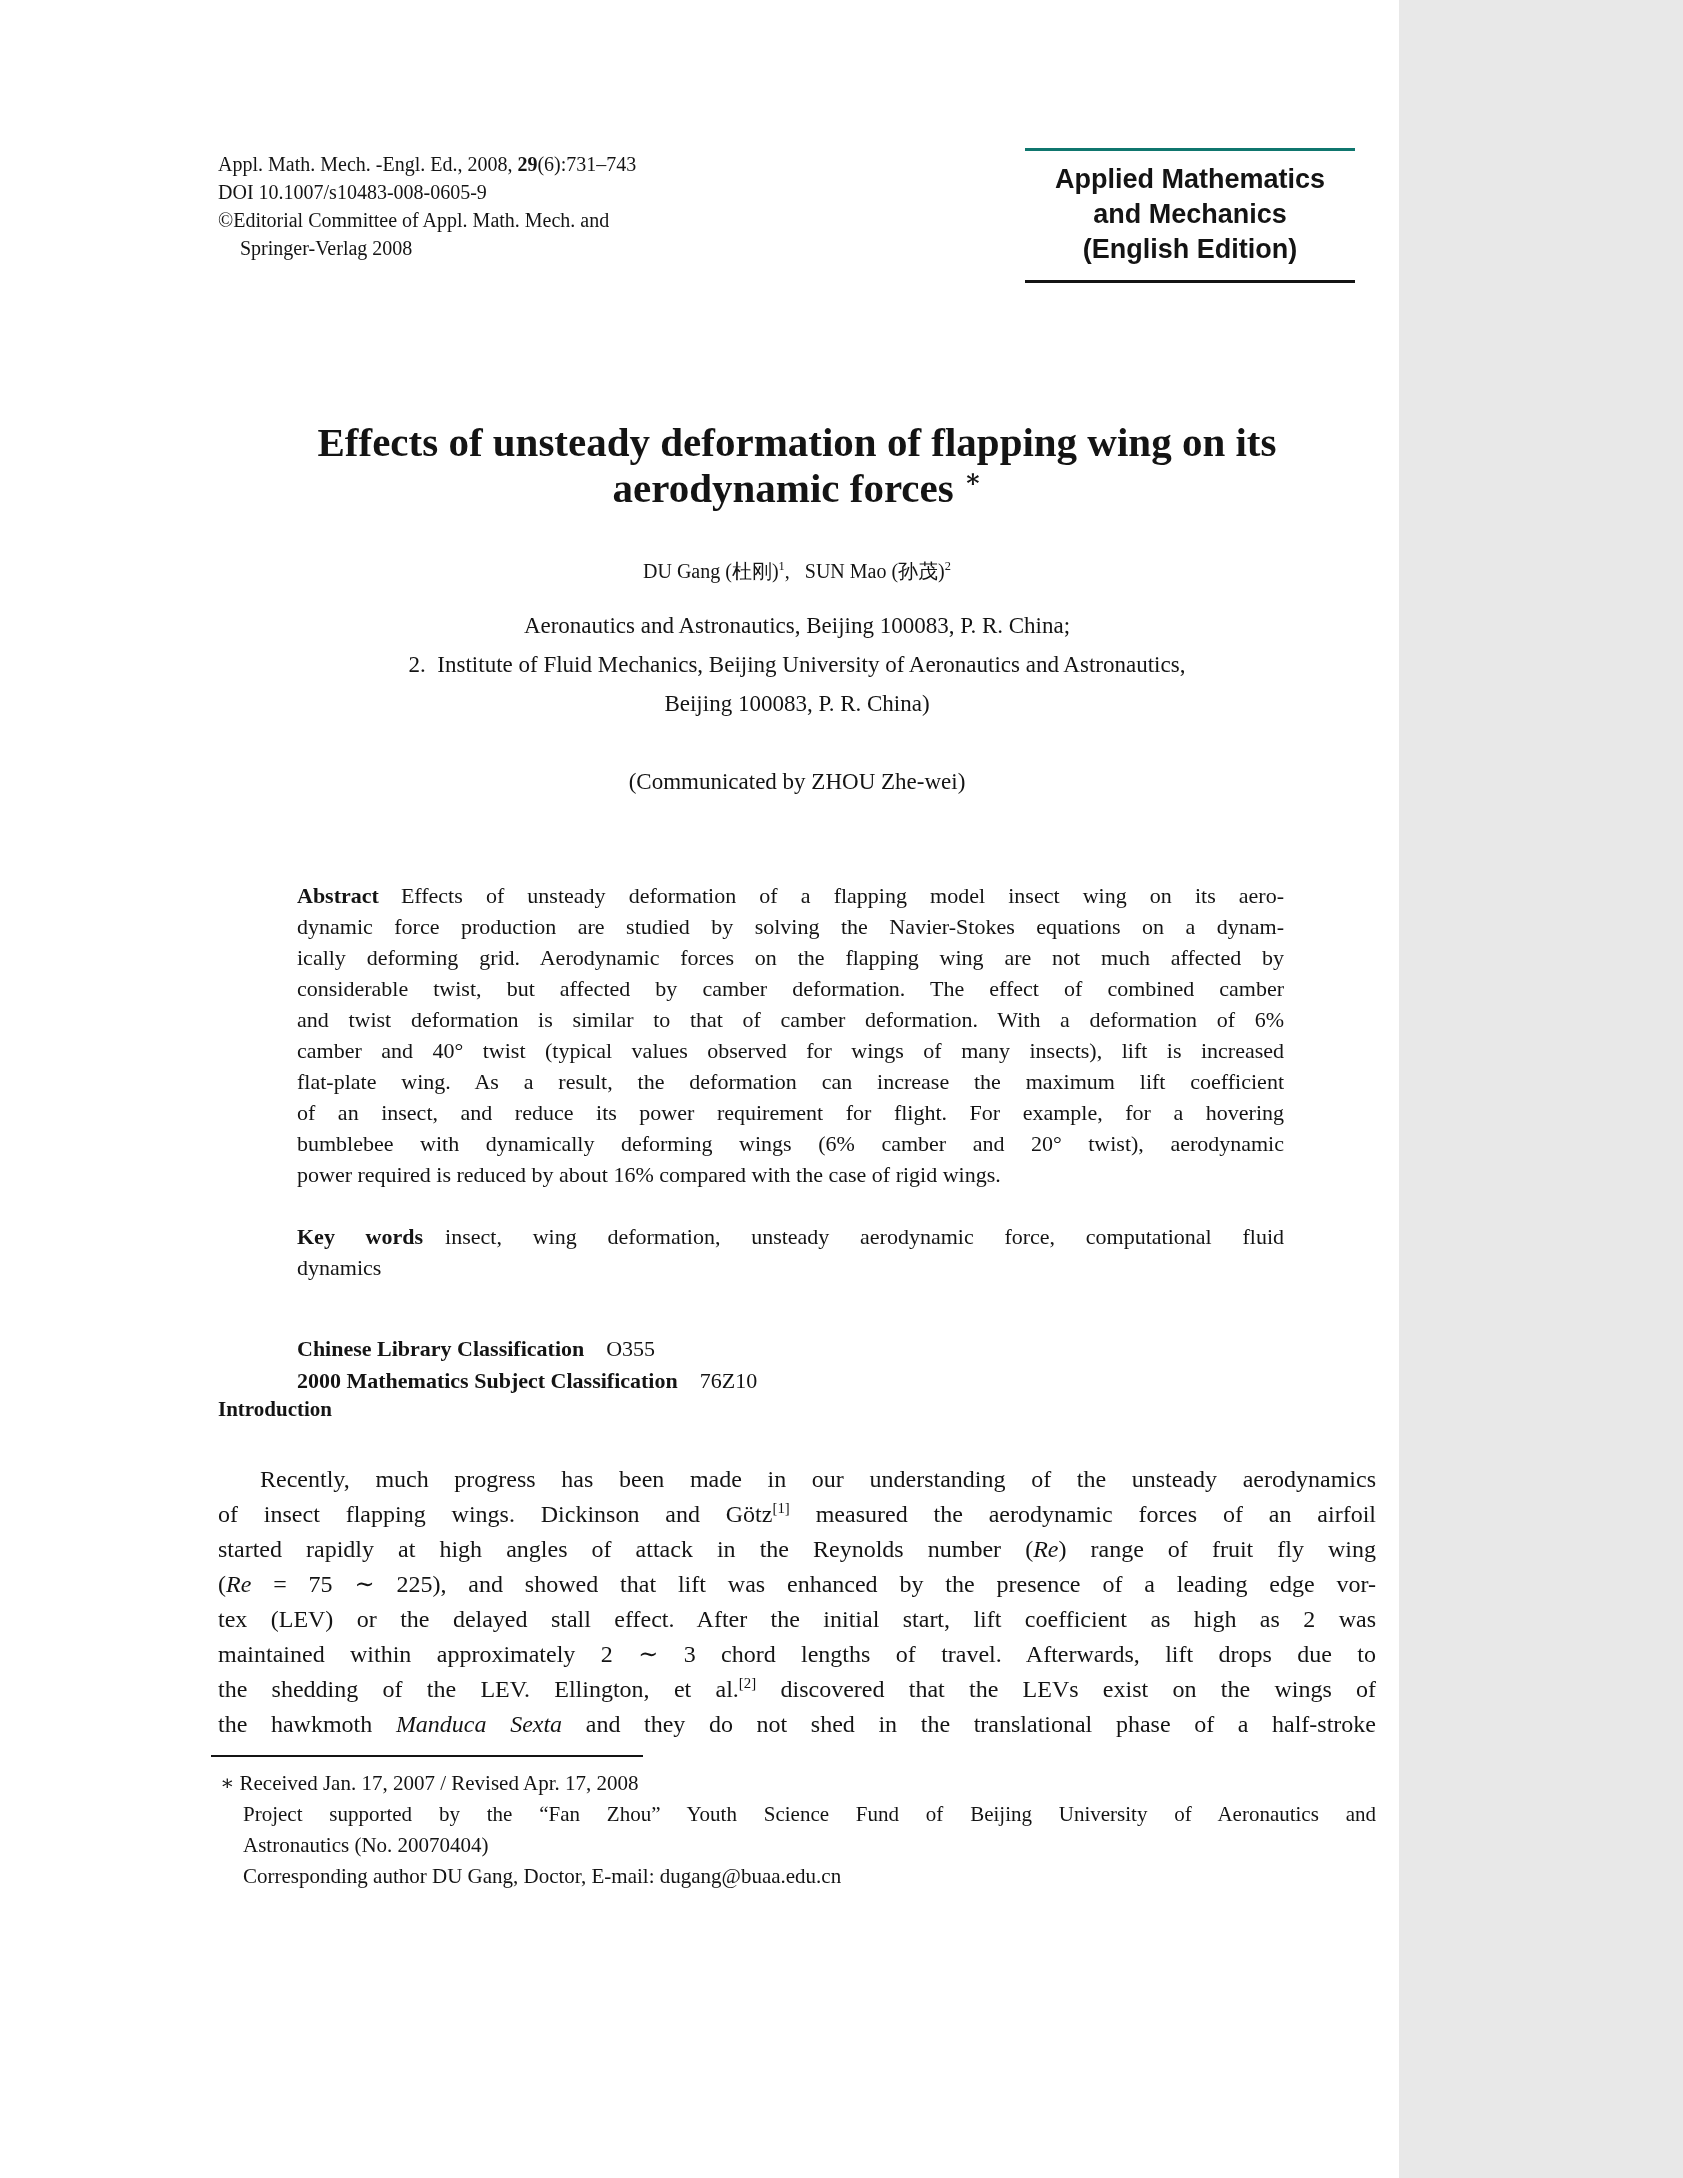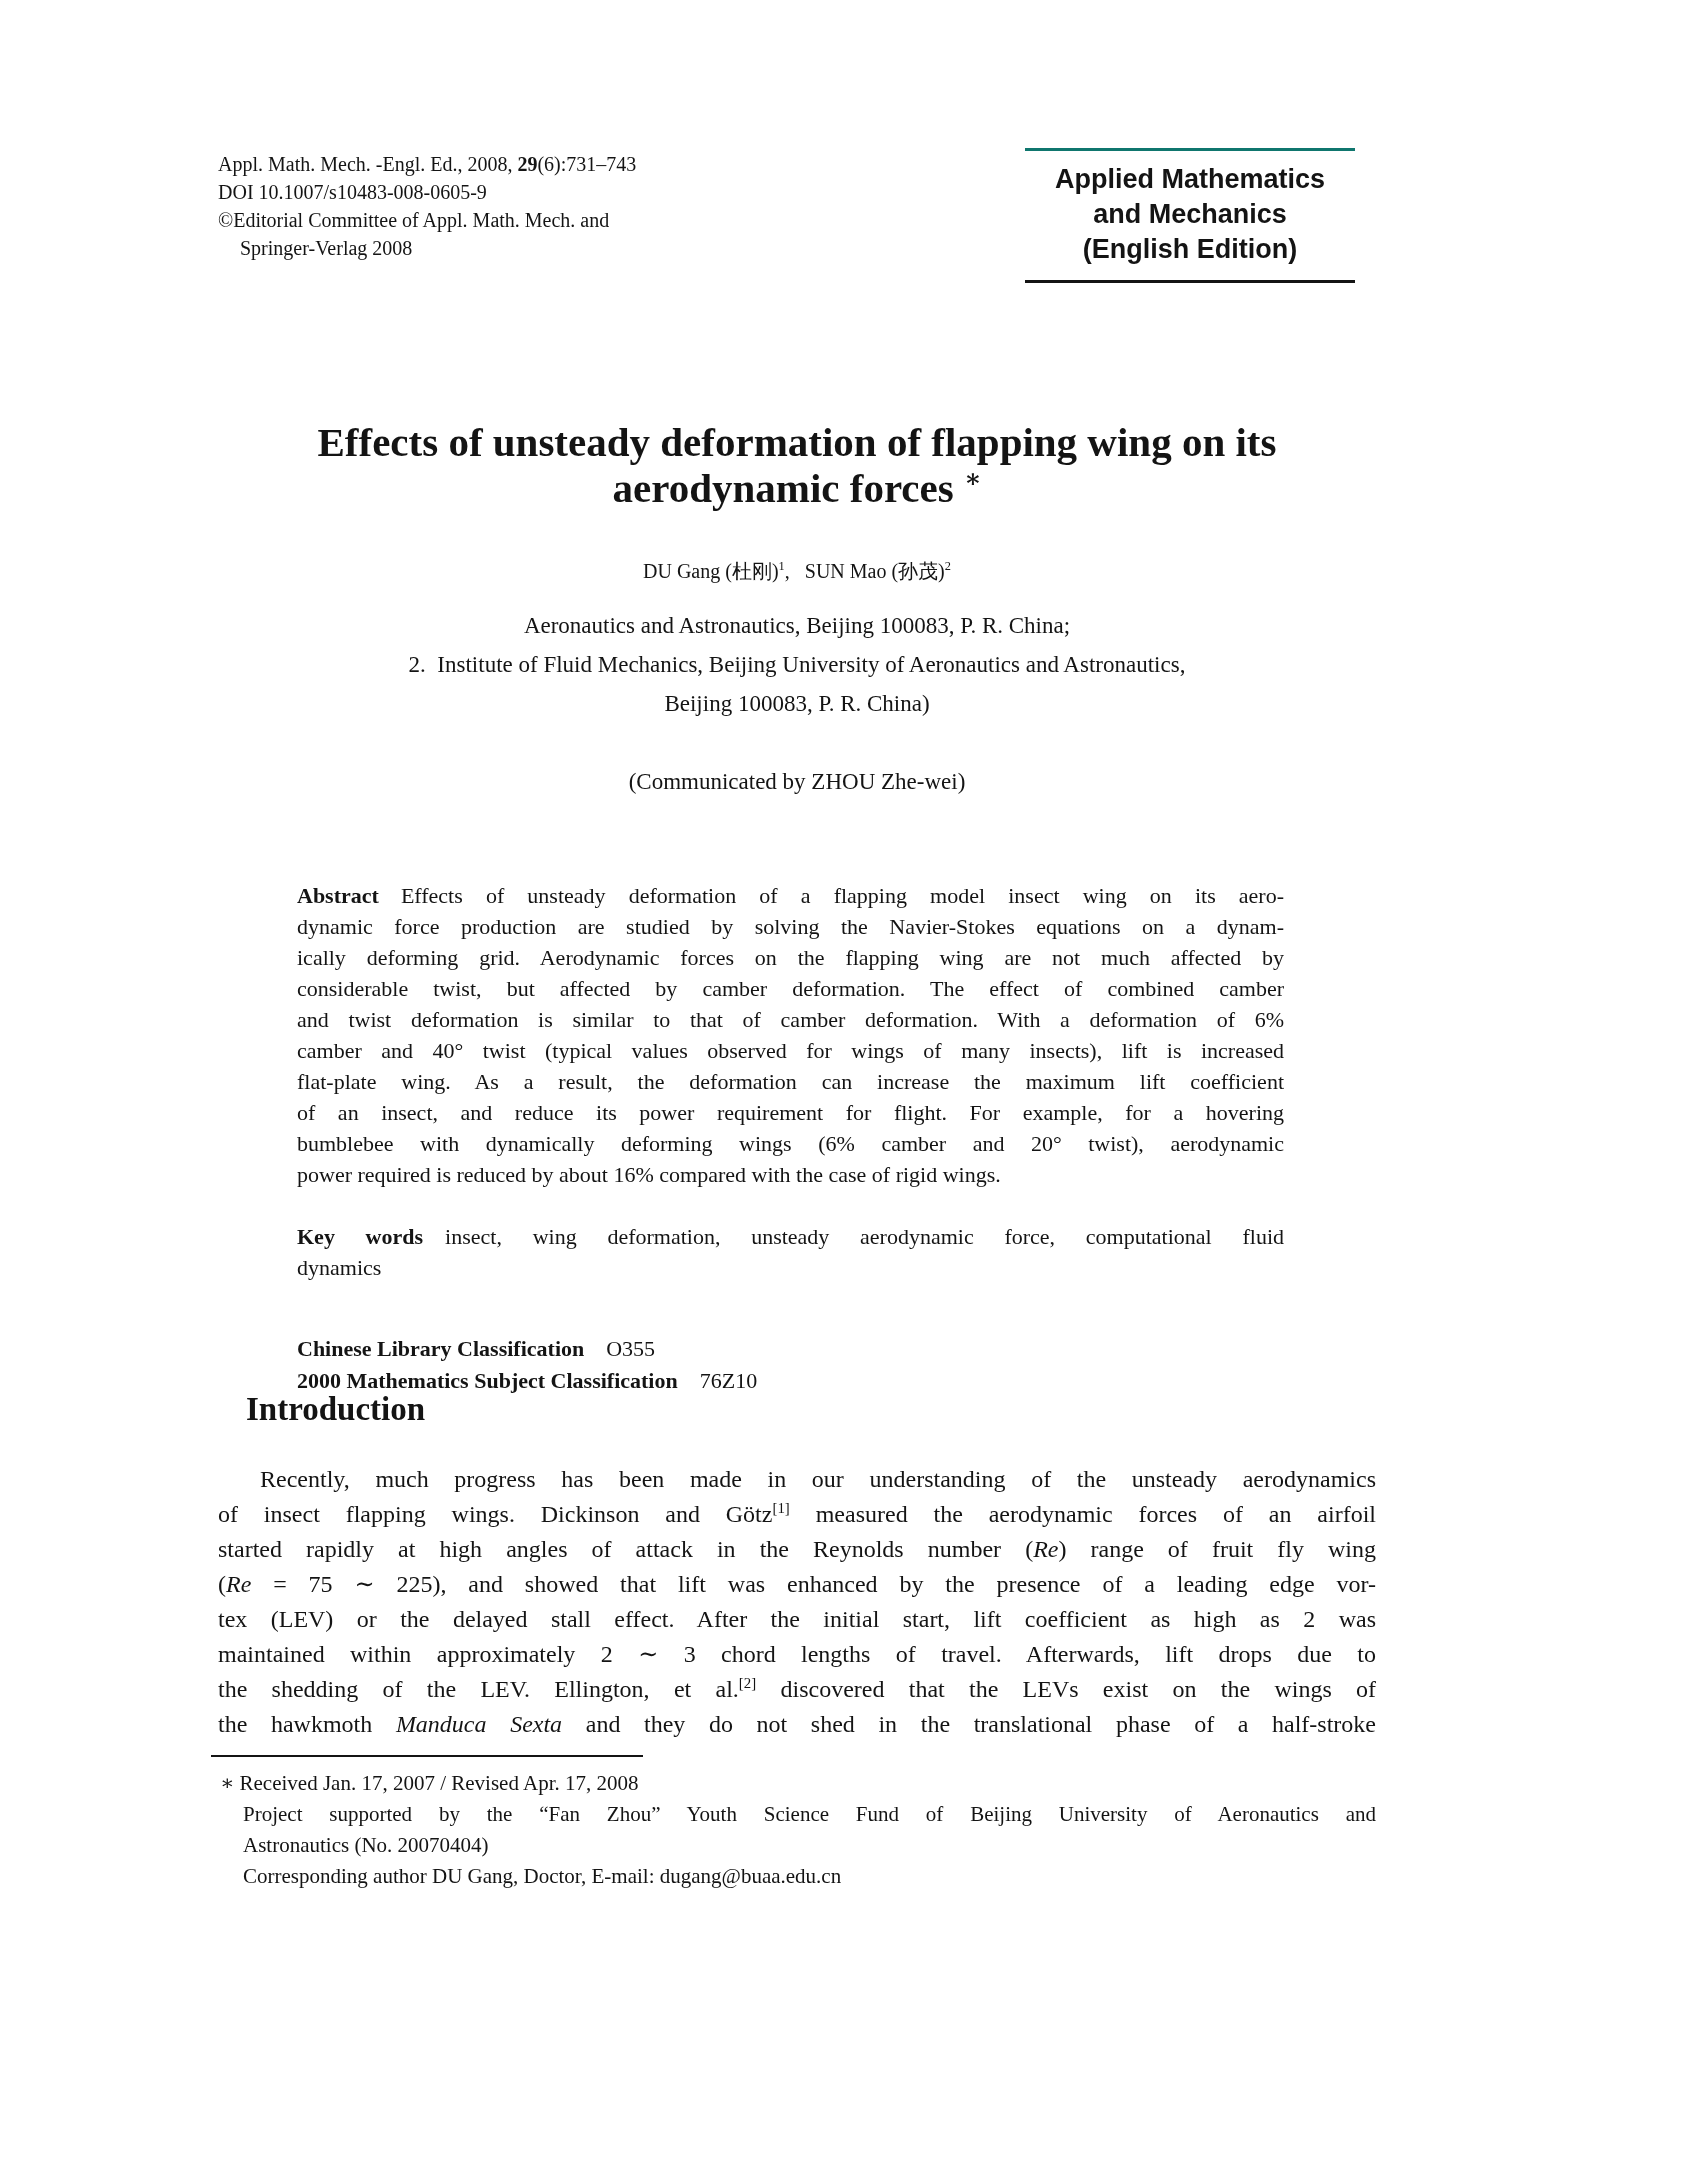--- a/index.html
+++ b/index.html
@@ -1,18 +1,18 @@
 <!DOCTYPE html>
 <html><head>
 <meta charset="utf-8">
 <style>
   html,body{margin:0;padding:0;background:#e8e8e8;}
   #page{
     position:relative;
-    width:1683px;height:2178px;
+    width:1399px;height:2178px;
     background:#ffffff;
     color:#141414;
     font-family:"Liberation Serif","DejaVu Serif",serif;
     overflow:hidden;
   }
   .abs{position:absolute;}
   sup{font-size:0.62em;line-height:0;vertical-align:super;}
   strong{font-weight:bold;}
   em{font-style:italic;}
 
@@ -35,21 +35,21 @@
   #authors{left:218px;top:554px;width:1158px;text-align:center;font-size:20px;line-height:34px;}
   #affiliations{left:218px;top:606px;width:1158px;text-align:center;font-size:23px;line-height:39px;}
   #communicated{left:218px;top:767px;width:1158px;text-align:center;font-size:23px;line-height:30px;}
 
   
   #abstract{left:297px;top:880px;width:987px;font-size:22px;line-height:31px;}
   #keywords{left:297px;top:1221px;width:987px;font-size:22px;line-height:31px;}
   #classifications{left:297px;top:1333px;width:987px;font-size:22px;line-height:32px;}
 
   
-  #intro-heading{left:218px;top:1392px;width:1158px;font-size:33px;font-weight:bold;line-height:34px;margin-left:28px;}
+  #intro-heading{left:218px;top:1392px;width:1158px;font-size:21px;font-weight:bold;line-height:34px;}
   #body-par{left:218px;top:1462px;width:1158px;font-size:24px;line-height:35px;}
   #body-par .fl{padding-left:42px;}
 
   
   #footnote-rule{left:211px;top:1755px;width:432px;height:0;border-top:2.5px solid #141414;}
   #footnote{left:220px;top:1768px;width:1156px;font-size:21px;line-height:31px;}
   #footnote .indent{padding-left:23px;}
 
   .jl{text-align:justify;text-align-last:justify;}
   .ll{text-align:left;text-align-last:left;}

